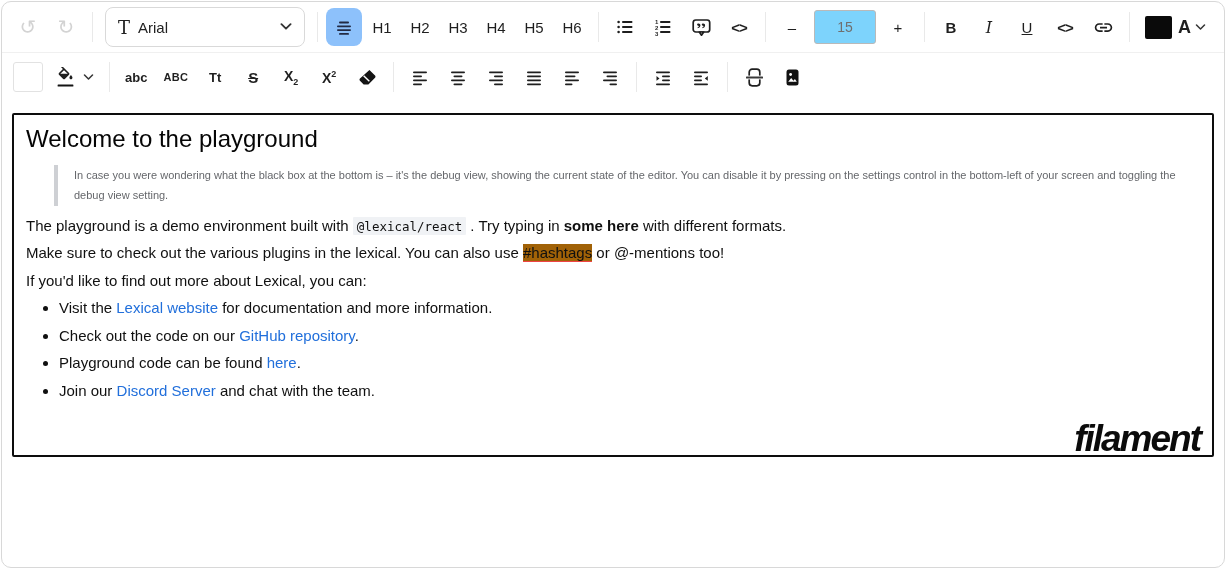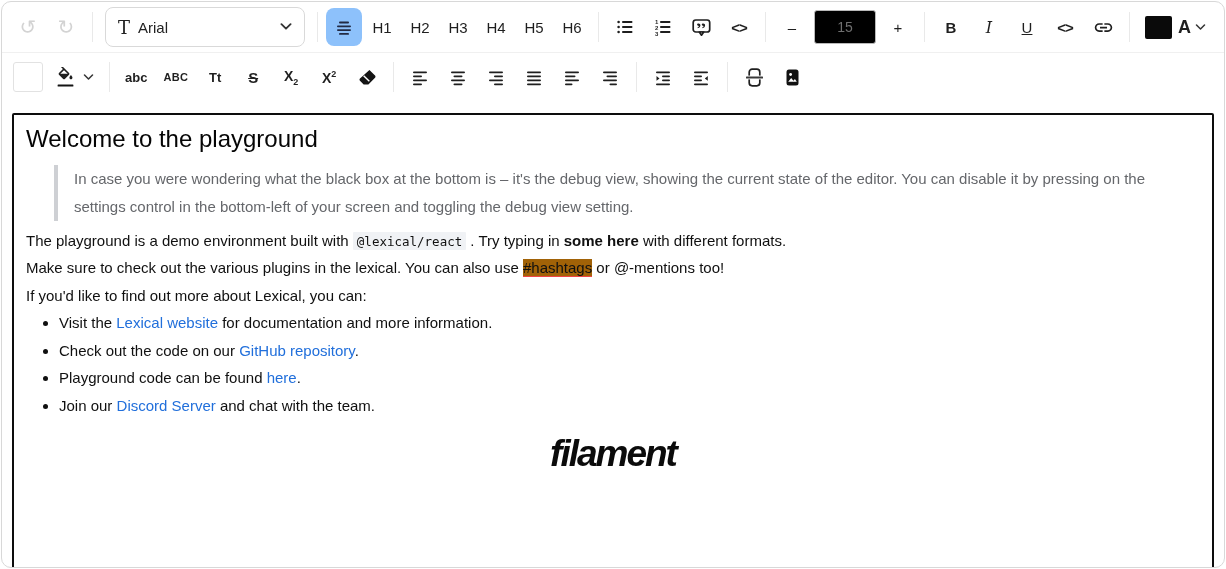--- a/index.html
+++ b/index.html
@@ -25,58 +25,58 @@
   .font-dd {
     display: flex; align-items: center; width: 200px; height: 40px;
     border: 1px solid #d9d9d9; border-radius: 8px; padding: 0 12px; gap: 8px;
     cursor: pointer; background: #fff; margin: 0 4px;
   }
   .font-dd .t-glyph { font-family: "DejaVu Serif", serif; font-size: 18px; color: #222; }
   .font-dd .dd-value { flex: 1; font-size: 15px; color: #222; }
   .chev { flex: 0 0 auto; display: inline-flex; }
   .fs-input {
     width: 62px; height: 34px; border: 1px solid #b9b9b9; border-radius: 3px;
-    text-align: center; font-size: 14px; color: #6f6f6f; margin: 0 2px; background: #000000;
+    text-align: center; font-size: 14px; color: #6f6f6f; margin: 0 2px; background: #7dd3fc;
     font-family: "Liberation Sans", sans-serif;
   }
   .bold-b { font-weight: 700; font-size: 15px; }
   .ital-i { font-style: italic; font-family: "DejaVu Serif", serif; font-size: 16px; }
   .und-u { text-decoration: underline; font-size: 15px; font-weight: 500; }
   .code-gl { font-weight: 600; letter-spacing: -1px; font-size: 15px; }
   .swatch-black { width: 27px; height: 23px; background: #0a0a0a; border-radius: 2px; }
   .font-color-a { font-weight: 700; font-size: 18px; margin: 0 4px 0 6px; }
   .swatch-white { width: 30px; height: 30px; background: #fff; border: 1px solid #e2e2e2; border-radius: 3px; margin: 0 3px; cursor: pointer; }
   .case-txt { font-weight: 600; font-size: 13px; }
   .case-txt.small-caps { font-size: 11px; letter-spacing: .3px; }
   .strike { text-decoration: line-through; font-size: 15px; font-weight: 600; }
   .xscript { font-weight: 600; font-size: 14px; }
   .xscript sub, .xscript sup { font-size: 9px; }
   .icon-svg { display: block; }
   
   .editor-box {
-    margin: 12px 10px 10px; height: 456px; border: 2px solid #0d0d0d; border-radius: 2px;
+    margin: 12px 10px 10px; height: 344px; border: 2px solid #0d0d0d; border-radius: 2px;
     background: #fff; padding: 8px 12px; overflow: hidden; position: relative;
   }
   .ed-h1 { font-size: 24px; font-weight: 400; color: #050505; margin: 2px 0 12px; }
   .ed-quote {
     margin: 0 0 10px 28px; padding-left: 16px; border-left: 4px solid #ced0d4;
-    color: #65676b; font-size: 15px; line-height: 1.85; max-width: 1140px;
+    color: #65676b; font-size: 11px; line-height: 1.85; max-width: 1140px;
   }
   .ed-p { font-size: 15px; color: #101010; margin: 0 0 8px; line-height: 1.3; }
   .ed-ul { margin: 0 0 8px; padding-left: 33px; }
   .ed-ul li { font-size: 15px; color: #101010; margin: 0 0 8px; line-height: 1.3; }
   .bold { font-weight: 700; }
   .italic { }
   .code {
     font-family: "DejaVu Sans Mono", monospace; font-size: 12.5px;
     background: #f0f2f5; padding: 2px 4px 1px; border-radius: 1px;
   }
   .hashtag { background: #a16207; border-bottom: 1px solid #ef4444; }
   .lnk { color: #216fdb; text-decoration: none; cursor: pointer; }
-  .logo-wrap { text-align: center; margin-top: 18px; }
+  .logo-wrap { text-align: right; margin-top: 18px; }
   .logo-text {
     display: inline-block; font-size: 37px; font-weight: 700; font-style: italic;
     letter-spacing: -2px; color: #0b0b0b; cursor: pointer;
   }
 </style>
 </head>
 <body>
 
 <div class="shell">
 

